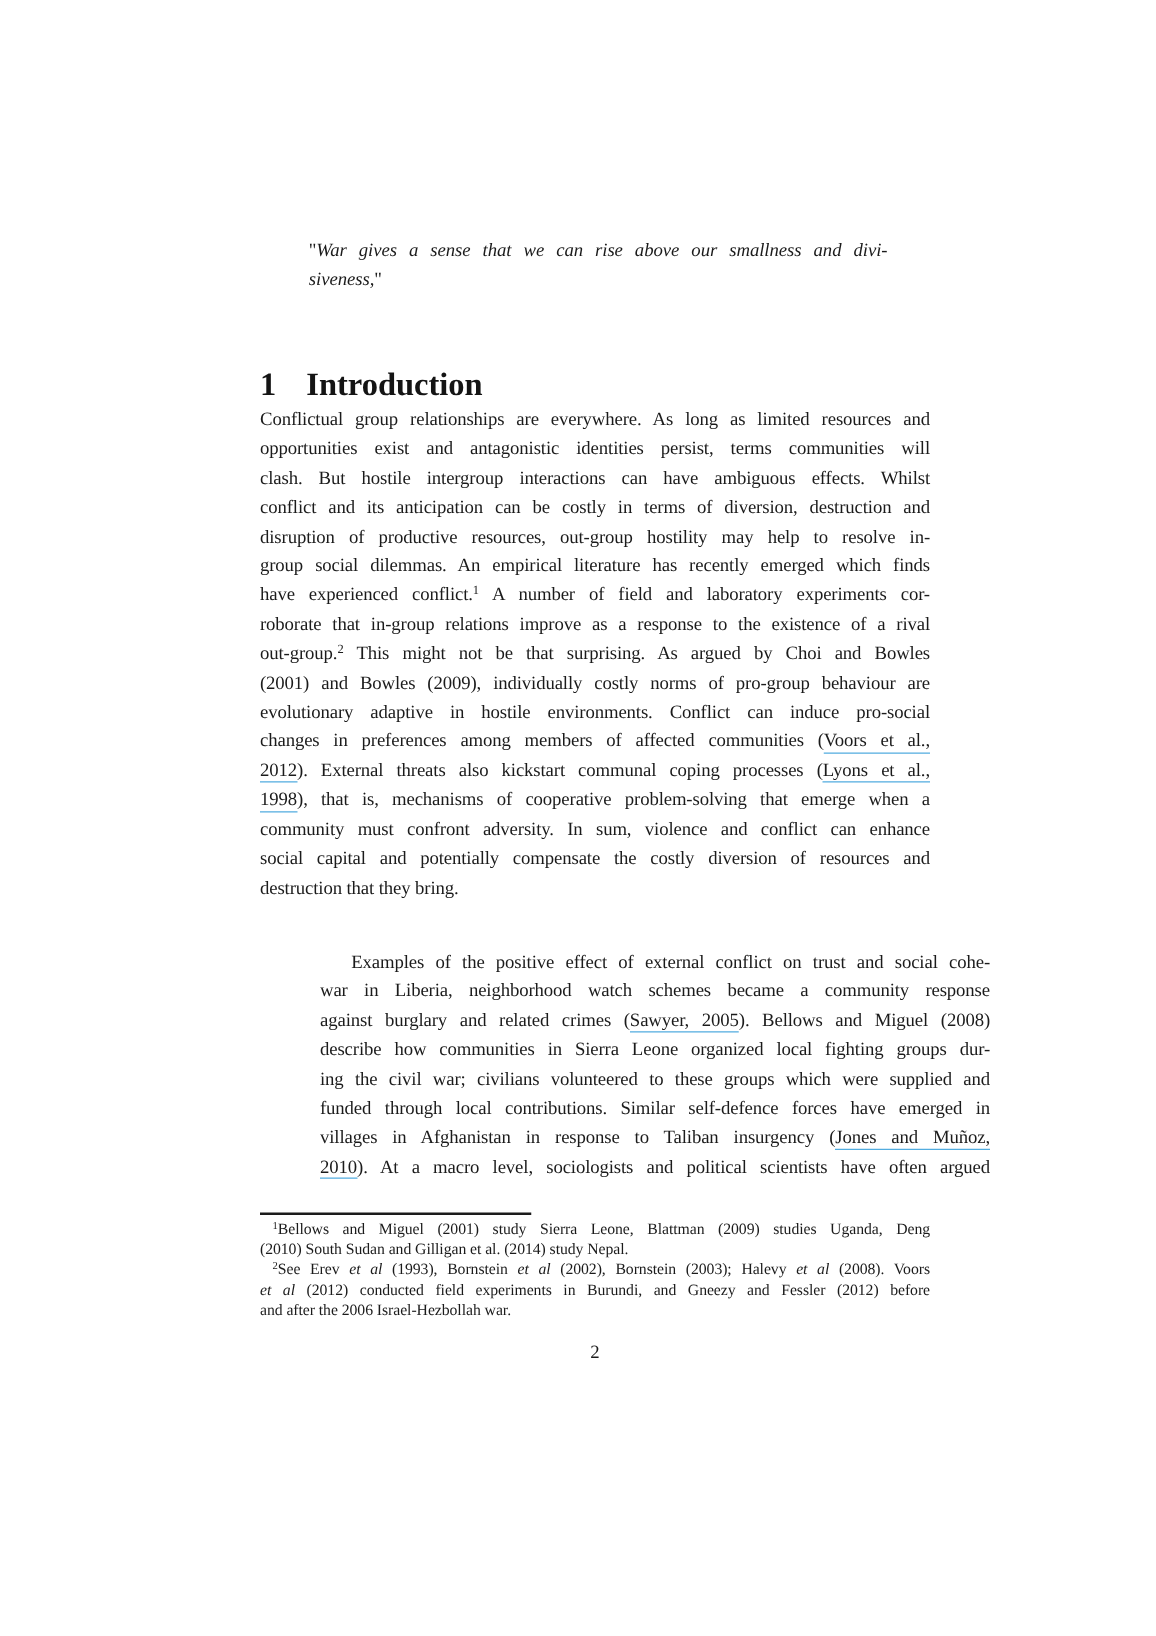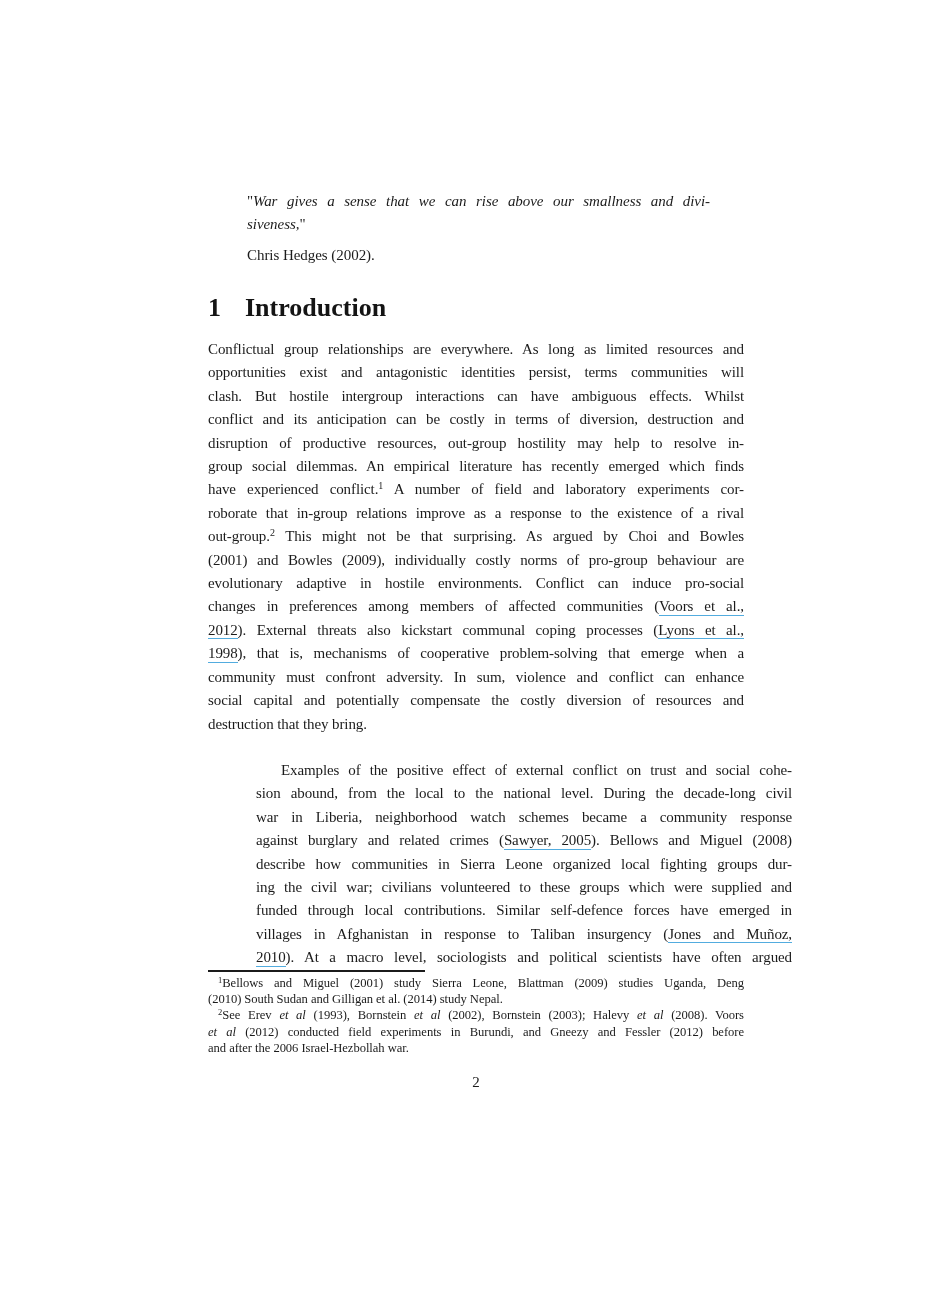--- a/index.html
+++ b/index.html
@@ -54,21 +54,21 @@
   }
   .sec-num { display: inline-block; min-width: 37px; }
   .body-col {
     position: absolute;
     left: 208px;
     width: 536px;
     font-size: 15px;
     line-height: 23.4px;
     letter-spacing: -0.1px;
   }
-  #para1 { top: 338px; }
+  #para1 { top: 325px; }
   #para2 { top: 759px; margin-left: 48px; }
   .footnote-rule {
     position: absolute;
     left: 208px;
     top: 970px;
     width: 217px;
     height: 1.7px;
     background: #1b1b1b;
   }
   .footnotes {
@@ -94,21 +94,20 @@
 </head>
 <body>
 
 <div class="page">
 
   <div class="quote-block">
     <div>
         <div class="tline"><span>"</span><span class="it">War gives a sense that we can rise above our smallness and divi-</span></div>
         <div class="tline lastl"><span class="it">siveness,</span><span>"</span></div>
       </div>
-    <div class="attribution">Chris Hedges (2002).</div>
   </div>
 
   <h1 class="section-heading">
     <span class="sec-num">1</span><span class="sec-title">Introduction</span>
   </h1>
 
   <div class="body-col" id="para1">
       <div class="tline"><span>Conflictual group relationships are everywhere. As long as limited resources and</span></div>
       <div class="tline"><span>opportunities exist and antagonistic identities persist, terms communities will</span></div>
       <div class="tline"><span>clash. But hostile intergroup interactions can have ambiguous effects. Whilst</span></div>
@@ -123,21 +122,20 @@
       <div class="tline"><span>changes in preferences among members of affected communities (</span><span class="cite">Voors et al.,</span></div>
       <div class="tline"><span class="cite">2012</span><span>). External threats also kickstart communal coping processes (</span><span class="cite">Lyons et al.,</span></div>
       <div class="tline"><span class="cite">1998</span><span>), that is, mechanisms of cooperative problem-solving that emerge when a</span></div>
       <div class="tline"><span>community must confront adversity. In sum, violence and conflict can enhance</span></div>
       <div class="tline"><span>social capital and potentially compensate the costly diversion of resources and</span></div>
       <div class="tline lastl"><span>destruction that they bring.</span></div>
     </div>
 
   <div class="body-col" id="para2">
       <div class="tline indent"><span>Examples of the positive effect of external conflict on trust and social cohe-</span></div>
-      <div class="tline"><span>sion abound, from the local to the national level. During the decade-long civil</span></div>
       <div class="tline"><span>war in Liberia, neighborhood watch schemes became a community response</span></div>
       <div class="tline"><span>against burglary and related crimes (</span><span class="cite">Sawyer, 2005</span><span>). Bellows and Miguel (2008)</span></div>
       <div class="tline"><span>describe how communities in Sierra Leone organized local fighting groups dur-</span></div>
       <div class="tline"><span>ing the civil war; civilians volunteered to these groups which were supplied and</span></div>
       <div class="tline"><span>funded through local contributions. Similar self-defence forces have emerged in</span></div>
       <div class="tline"><span>villages in Afghanistan in response to Taliban insurgency (</span><span class="cite">Jones and Muñoz,</span></div>
       <div class="tline"><span class="cite">2010</span><span>). At a macro level, sociologists and political scientists have often argued</span></div>
     </div>
 
   <div class="footnote-rule"></div>

